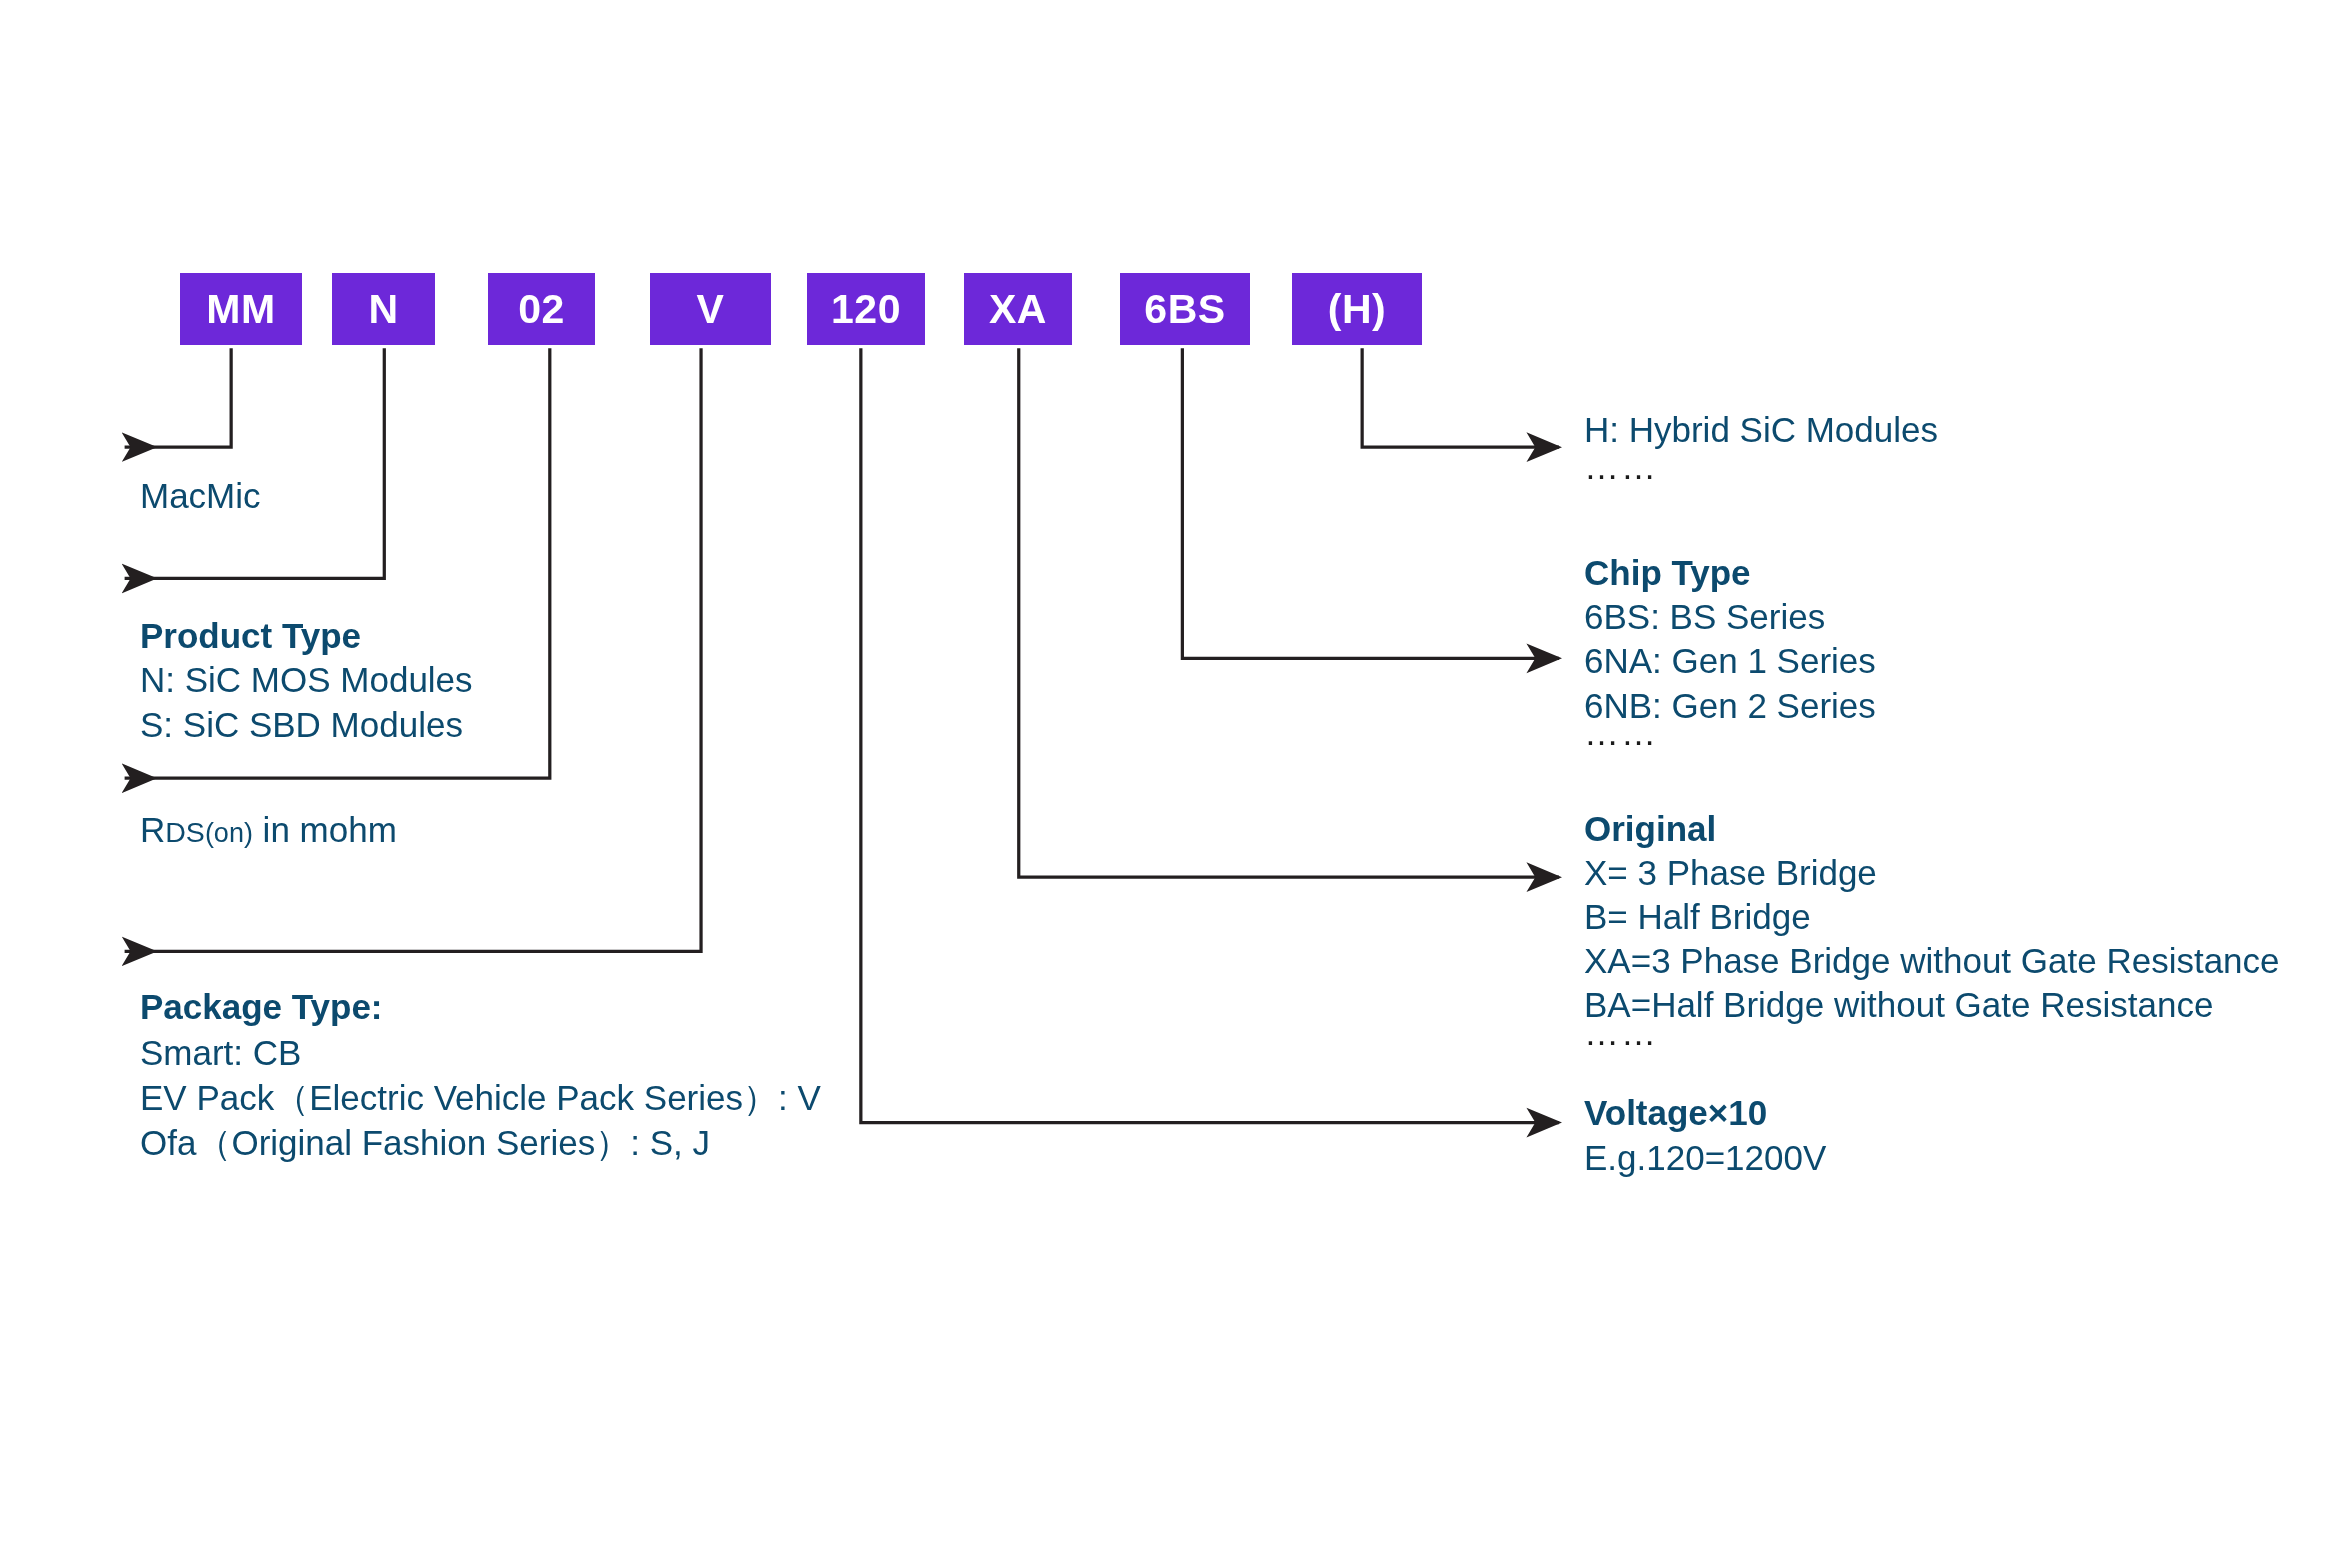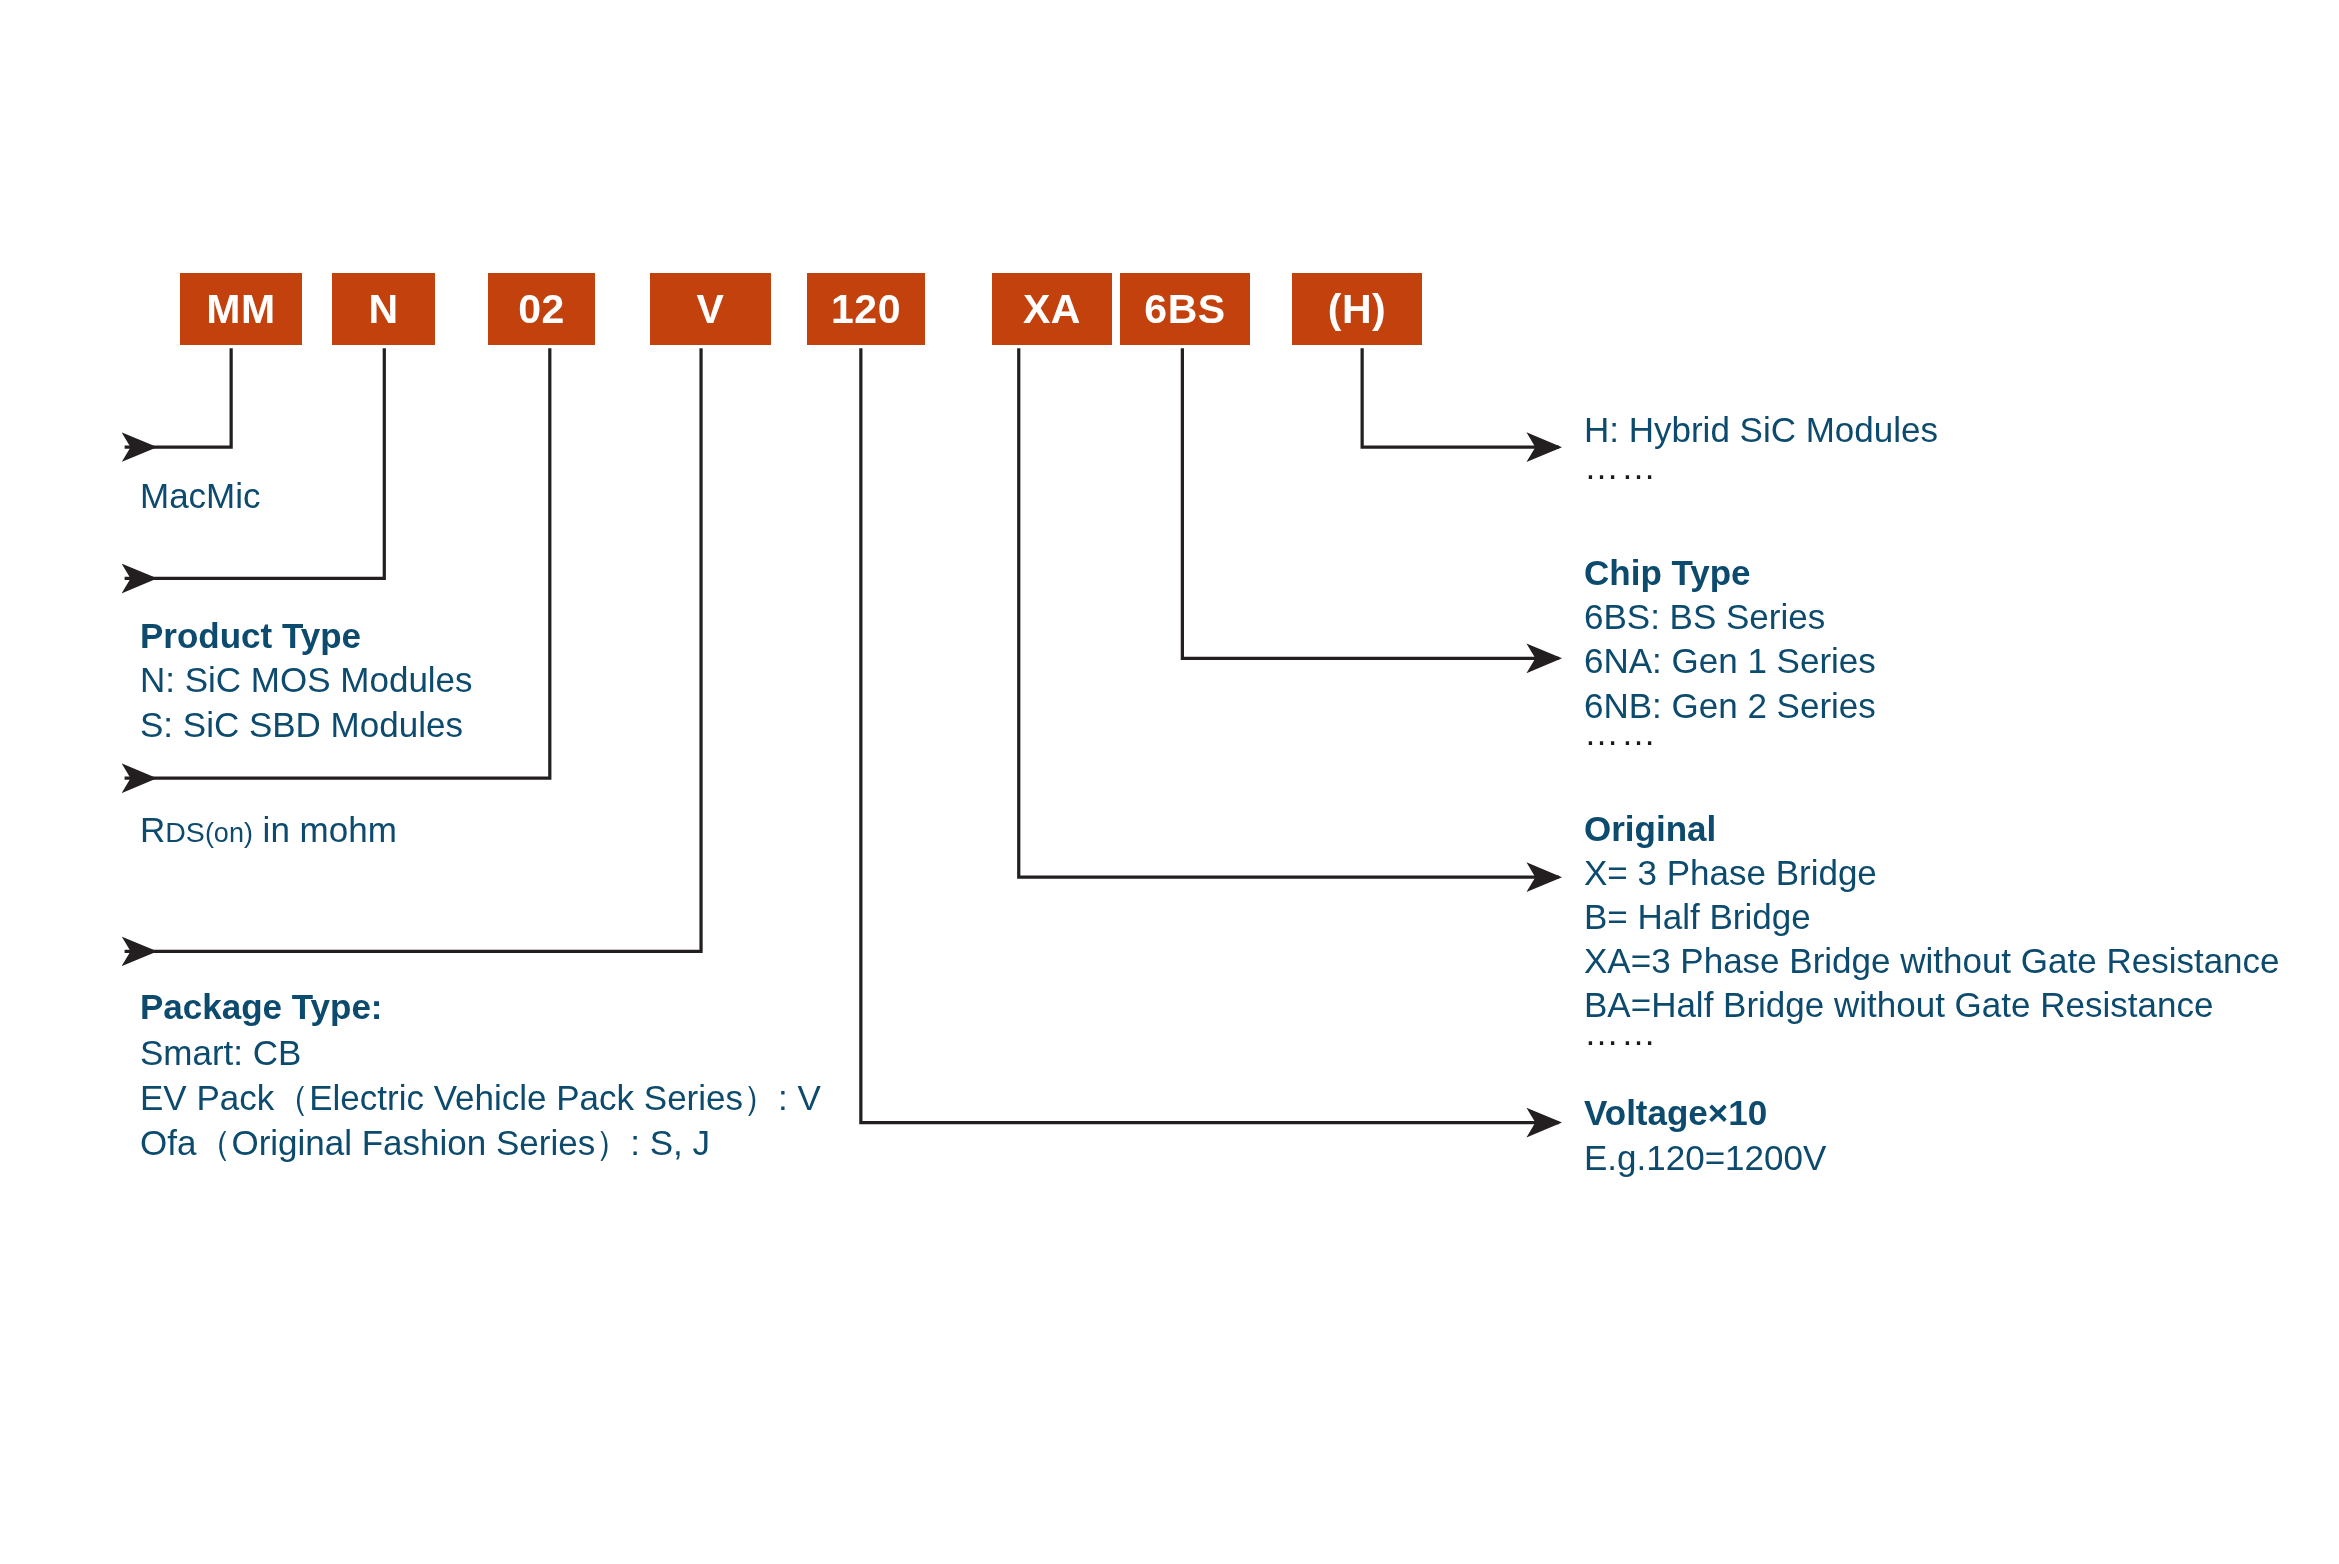--- a/index.html
+++ b/index.html
@@ -18,21 +18,21 @@
   #wires {
     position: absolute;
     left: 0;
     top: 0;
     width: 2340px;
     height: 1565px;
     pointer-events: none;
   }
   .code-box {
     position: absolute;
-    background: #c2410c;
+    background: #6d28d9;
     color: #ffffff;
     font-weight: bold;
     font-size: 41px;
     letter-spacing: 0.5px;
     display: flex;
     align-items: center;
     justify-content: center;
     height: 72px;
     top: 273px;
   }
@@ -103,21 +103,21 @@
   </div>
   <div class="code-box" style="left:488px; width:107px;">
     <span>02</span>
   </div>
   <div class="code-box" style="left:650px; width:121px;">
     <span>V</span>
   </div>
   <div class="code-box" style="left:807px; width:118px;">
     <span>120</span>
   </div>
-  <div class="code-box" style="left:964px; width:120px;margin-left:28px;">
+  <div class="code-box" style="left:964px; width:108px;">
     <span>XA</span>
   </div>
   <div class="code-box" style="left:1120px; width:130px;">
     <span>6BS</span>
   </div>
   <div class="code-box" style="left:1292px; width:130px;">
     <span>(H)</span>
   </div>
 
   <div class="txt" style="left:140px; top:473px;">MacMic</div>

